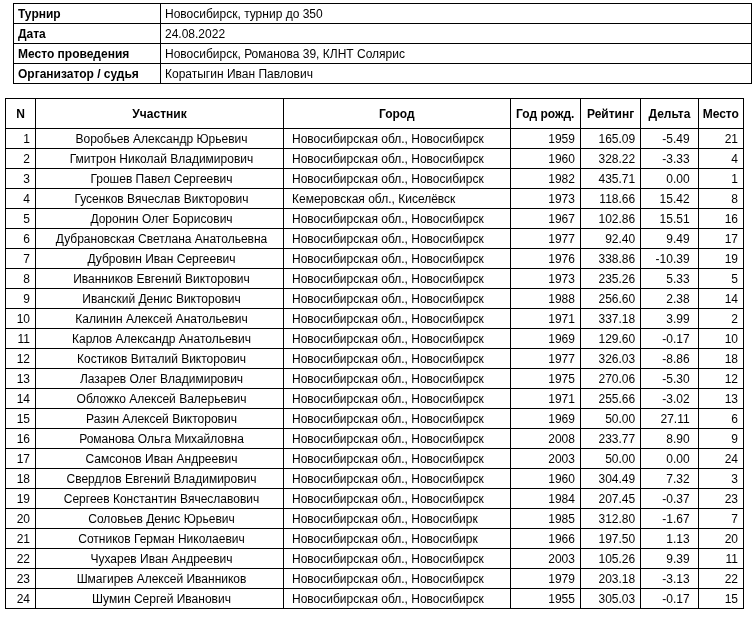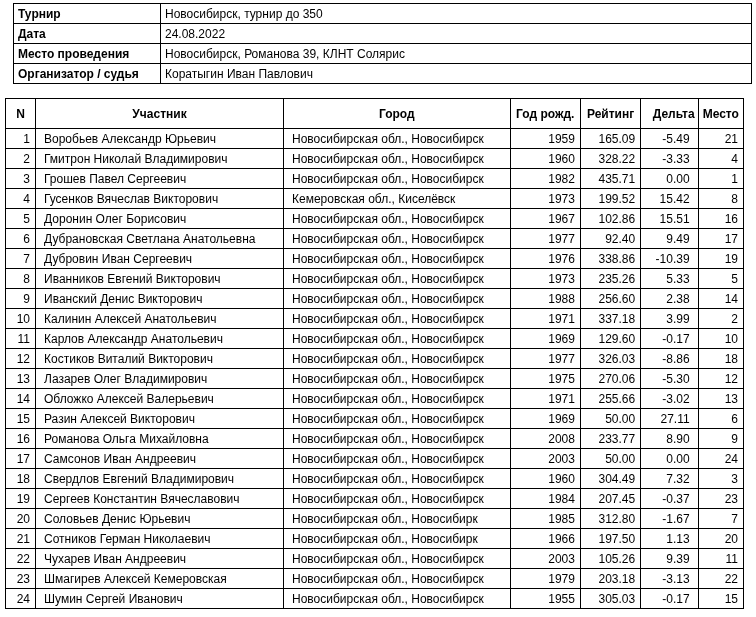--- a/index.html
+++ b/index.html
@@ -7,21 +7,21 @@
          font-family: "Liberation Sans", "DejaVu Sans", sans-serif; font-size: 12px; color: #000; }
   table { border-collapse: collapse; position: absolute; }
   td, th { border: 1px solid #000; padding: 0 4px; white-space: nowrap; line-height: 18px; }
   #info-table { left: 13px; top: 3px; width: 739px; }
   #info-table td { height: 19px; }
   #info-table td.lbl { font-weight: bold; width: 138px; }
   #results-table { left: 5px; top: 98px; width: 739px; }
   #results-table th { font-weight: bold; height: 29px; text-align: center; padding: 0 3px; }
   #results-table td { height: 19px; }
   .c-n { width: 22px; text-align: right; }
-  .c-name { width: 242px; }
+  .c-name { width: 242px; text-align: center; }
   .c-city { width: 220px; }
   .c-year { width: 62px; text-align: right; }
   .c-rating { width: 52px; text-align: right; margin-top: 28px; }
   .c-delta { width: 47px; text-align: right; padding-right: 8px !important; }
   .c-place { width: 36px; text-align: right; }
   #results-table td.c-n, #results-table td.c-year, #results-table td.c-rating, #results-table td.c-place { padding-right: 5px; }
   #results-table td.c-name, #results-table td.c-city { padding-left: 8px; }
 </style>
 </head>
 <body>
@@ -48,21 +48,21 @@
 </table>
 
 <table id="results-table">
   <thead>
     <tr>
       <th class="c-n" style="text-align:center">N</th>
       <th class="c-name">Участник</th>
       <th class="c-city">Город</th>
       <th class="c-year" style="text-align:center">Год рожд.</th>
       <th class="c-rating" style="text-align:center">Рейтинг</th>
-      <th class="c-delta" style="text-align:right;padding-right:3px !important">Дельта</th>
+      <th class="c-delta" style="text-align:center;padding-right:3px !important">Дельта</th>
       <th class="c-place" style="text-align:center">Место</th>
     </tr>
   </thead>
   <tbody id="results-body">
       <tr>
         <td class="c-n">1</td>
         <td class="c-name">Воробьев Александр Юрьевич</td>
         <td class="c-city">Новосибирская обл., Новосибирск</td>
         <td class="c-year">1959</td>
         <td class="c-rating">165.09</td>
@@ -85,21 +85,21 @@
         <td class="c-year">1982</td>
         <td class="c-rating">435.71</td>
         <td class="c-delta">0.00</td>
         <td class="c-place">1</td>
       </tr>
       <tr>
         <td class="c-n">4</td>
         <td class="c-name">Гусенков Вячеслав Викторович</td>
         <td class="c-city">Кемеровская обл., Киселёвск</td>
         <td class="c-year">1973</td>
-        <td class="c-rating">199.52</td>
+        <td class="c-rating">118.66</td>
         <td class="c-delta">15.42</td>
         <td class="c-place">8</td>
       </tr>
       <tr>
         <td class="c-n">5</td>
         <td class="c-name">Доронин Олег Борисович</td>
         <td class="c-city">Новосибирская обл., Новосибирск</td>
         <td class="c-year">1967</td>
         <td class="c-rating">102.86</td>
         <td class="c-delta">15.51</td>
@@ -253,21 +253,21 @@
         <td class="c-n">22</td>
         <td class="c-name">Чухарев Иван Андреевич</td>
         <td class="c-city">Новосибирская обл., Новосибирск</td>
         <td class="c-year">2003</td>
         <td class="c-rating">105.26</td>
         <td class="c-delta">9.39</td>
         <td class="c-place">11</td>
       </tr>
       <tr>
         <td class="c-n">23</td>
-        <td class="c-name">Шмагирев Алексей Кемеровская</td>
+        <td class="c-name">Шмагирев Алексей Иванников</td>
         <td class="c-city">Новосибирская обл., Новосибирск</td>
         <td class="c-year">1979</td>
         <td class="c-rating">203.18</td>
         <td class="c-delta">-3.13</td>
         <td class="c-place">22</td>
       </tr>
       <tr>
         <td class="c-n">24</td>
         <td class="c-name">Шумин Сергей Иванович</td>
         <td class="c-city">Новосибирская обл., Новосибирск</td>

